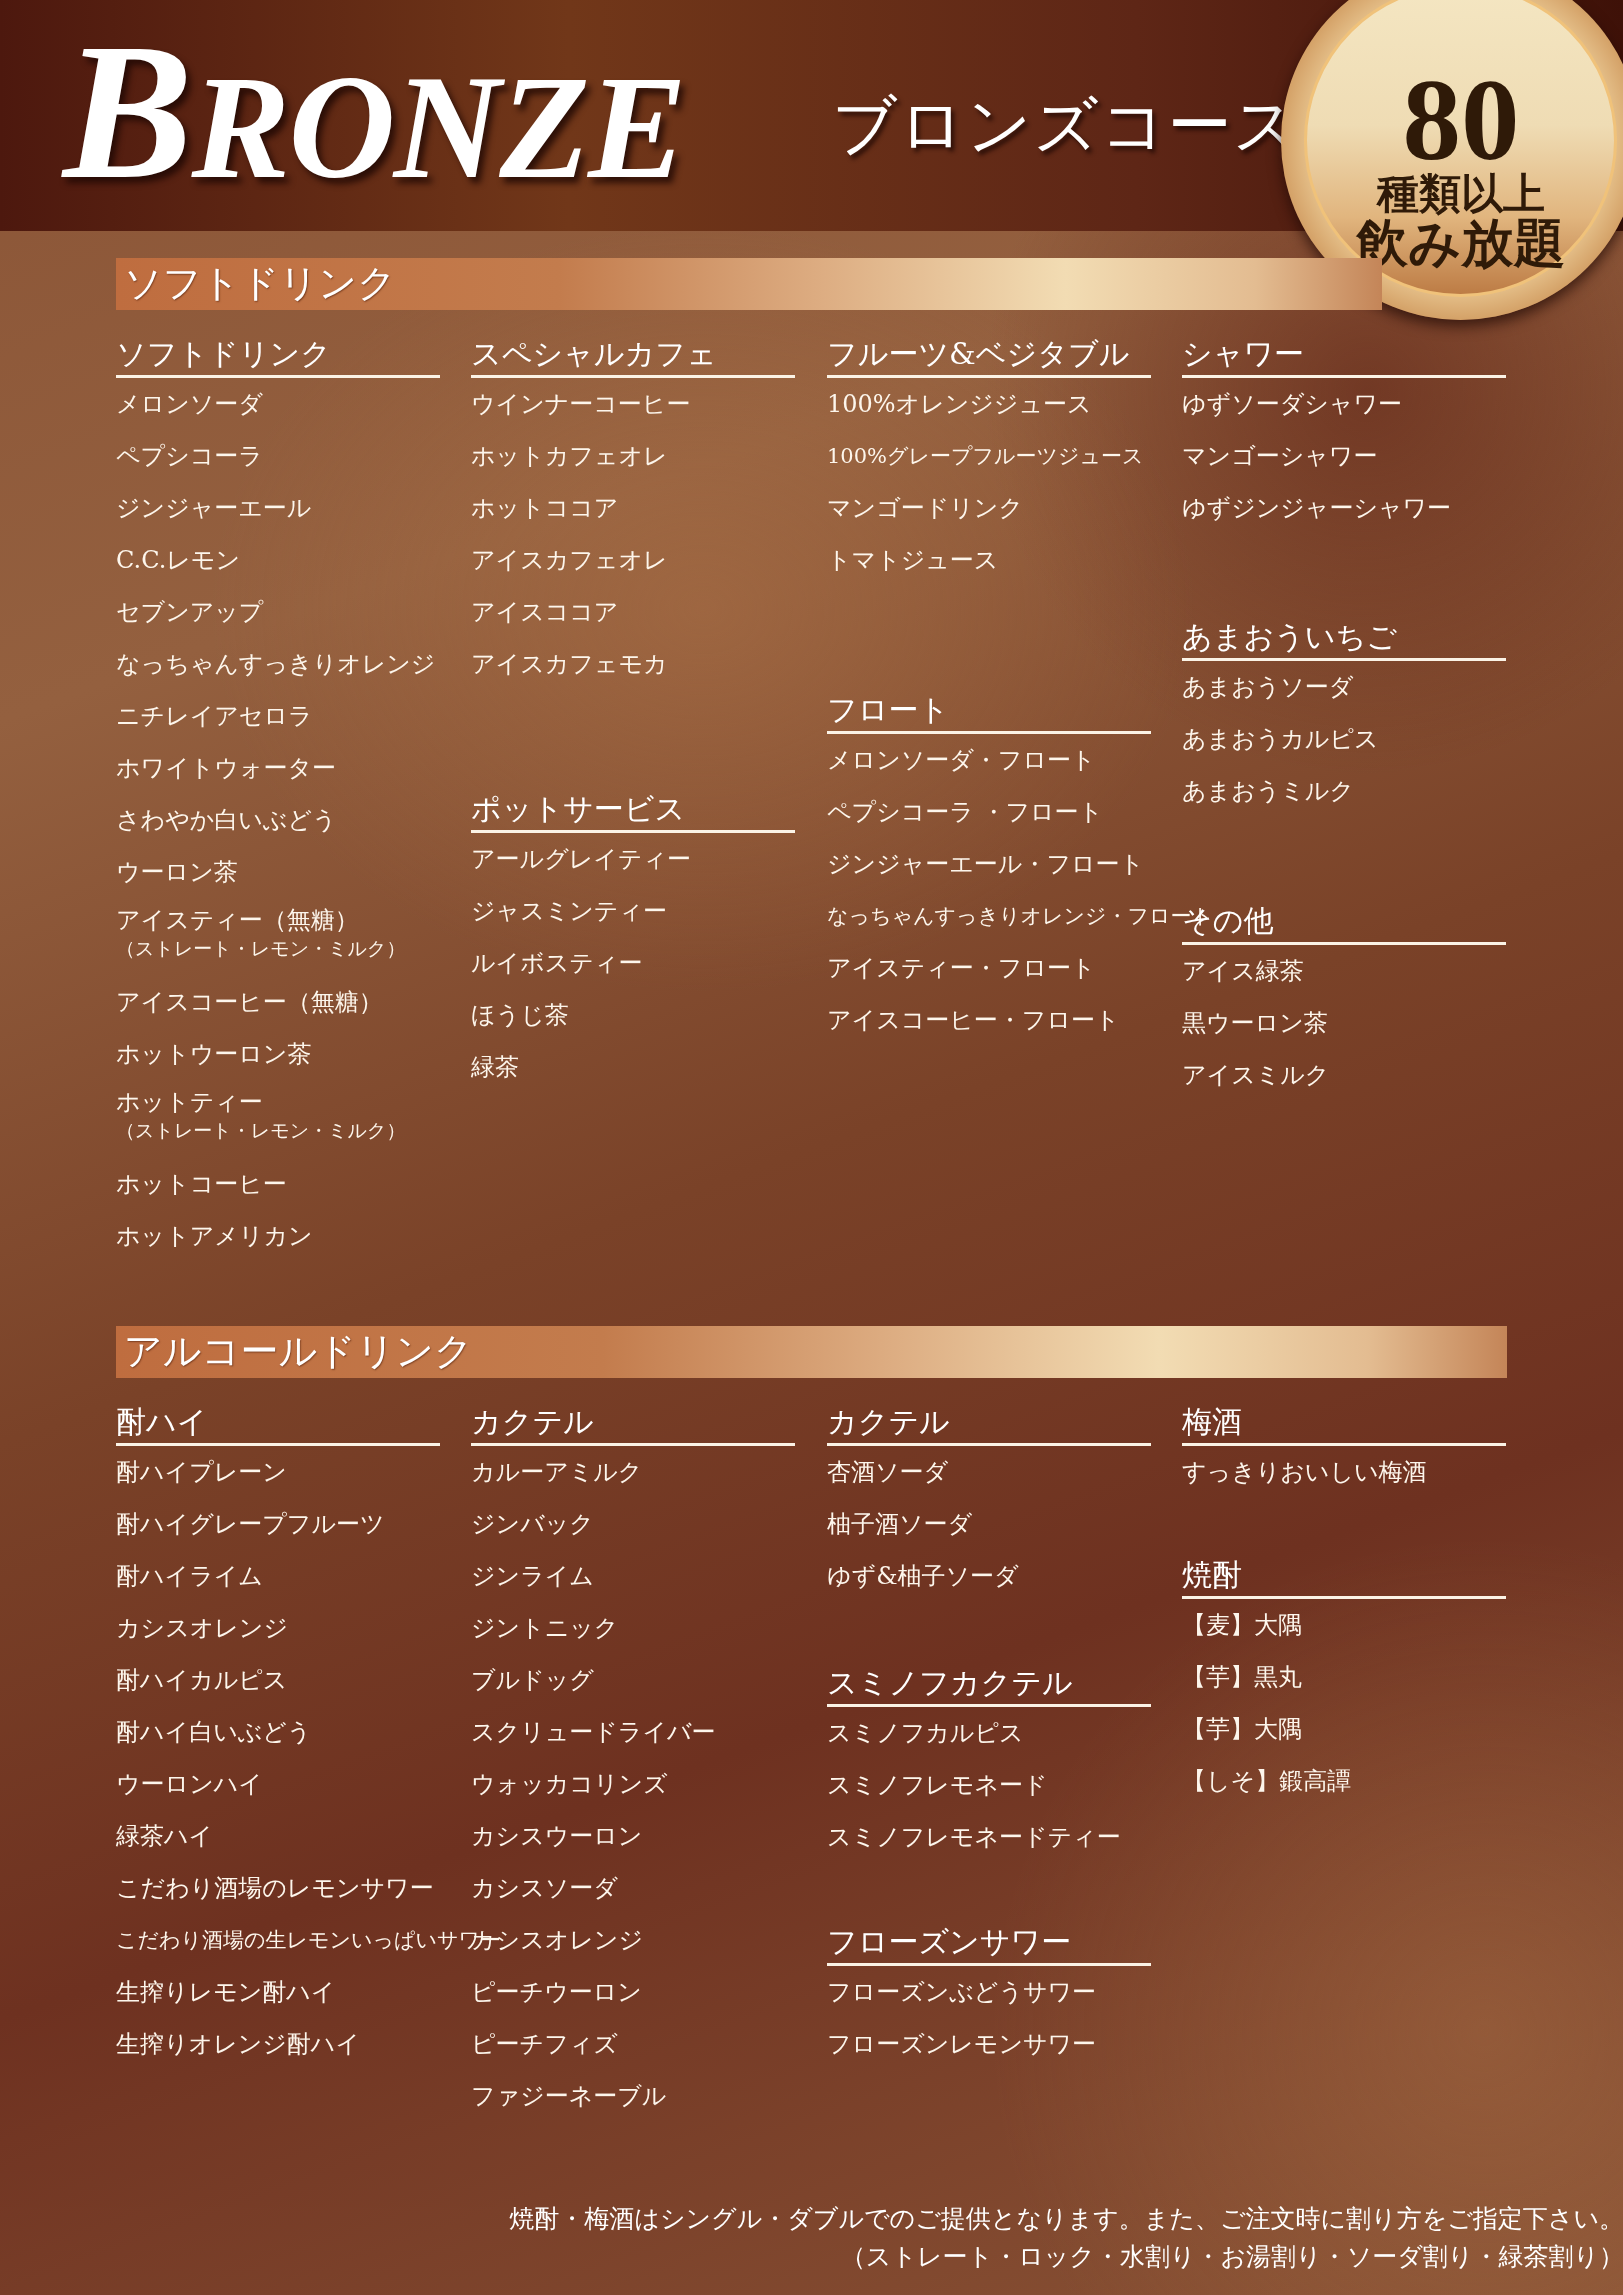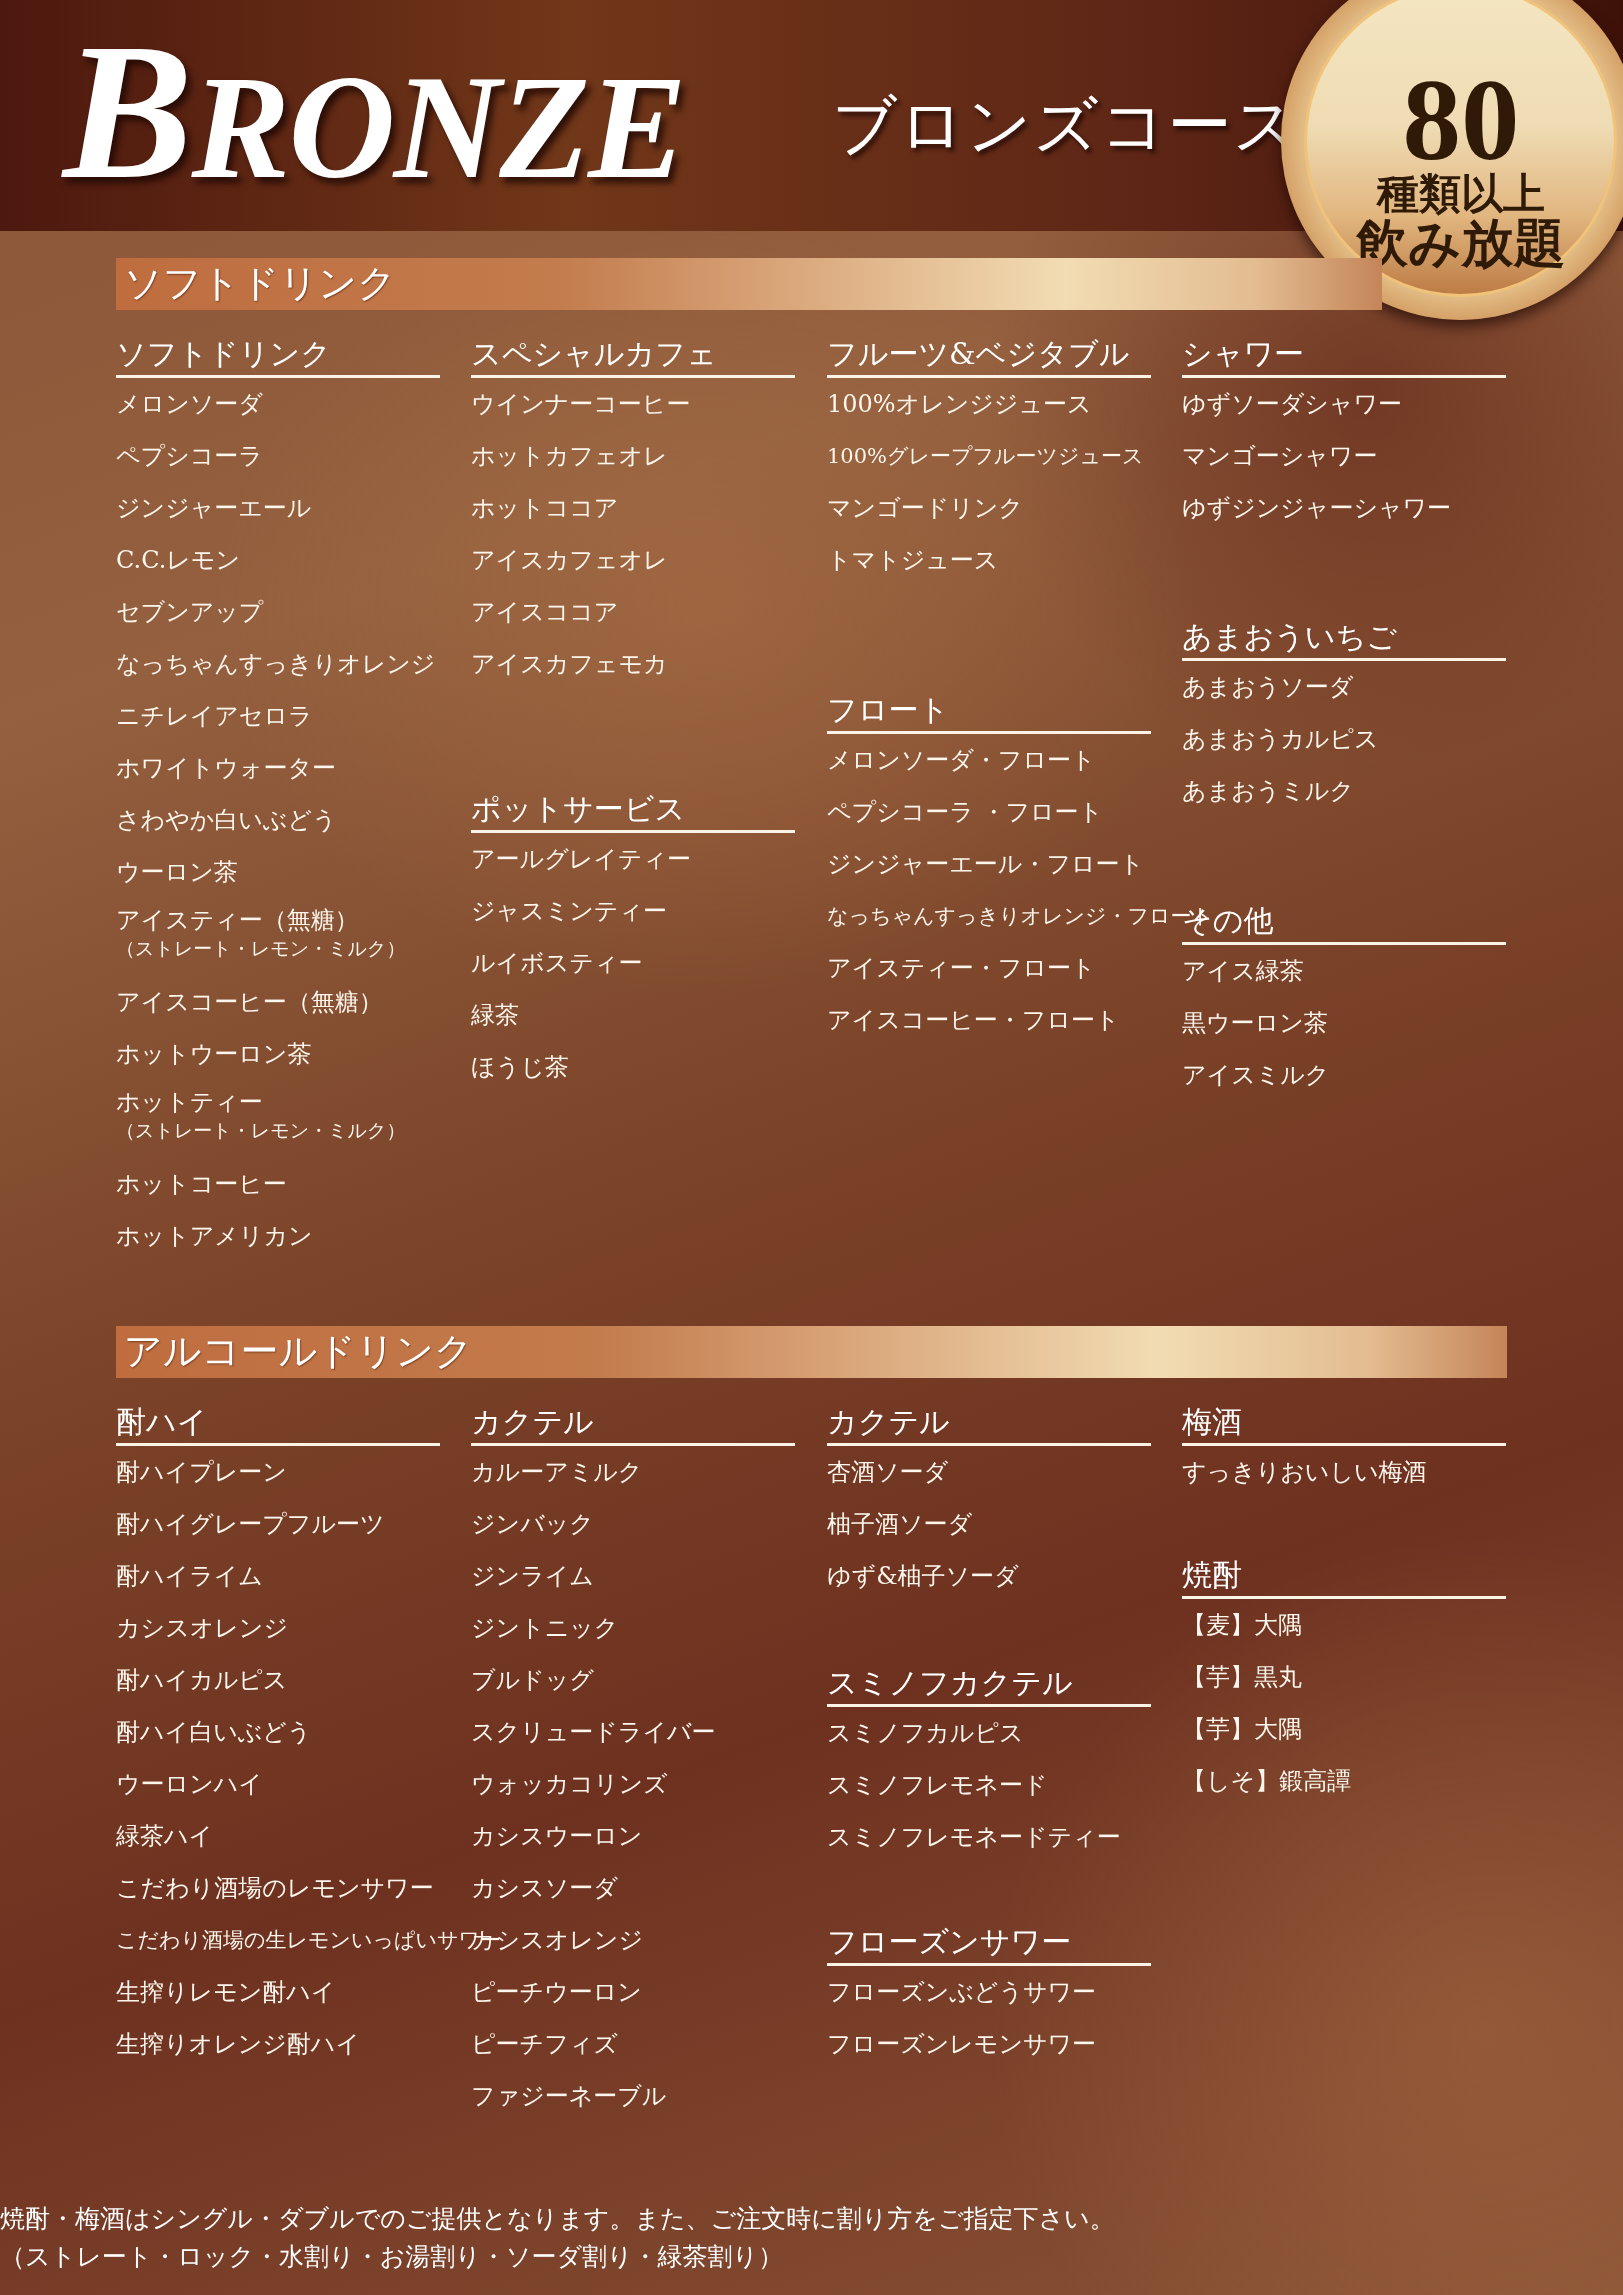--- a/index.html
+++ b/index.html
@@ -69,21 +69,21 @@
   .ghead {
     font-size:30px; line-height:39px; height:39px; padding-bottom:1.6px;
     border-bottom:3.1px solid #fbf3e6; color:#fff; white-space:nowrap;
   }
   .items { list-style:none; margin:0; padding:0; }
   .item { font-size:24px; line-height:52px; height:52px; white-space:nowrap; color:#fdf6ec; }
   .item.small { font-size:21px; }
   .item.two { height:78px; line-height:31px; padding-top:7.8px; box-sizing:border-box; }
   .item .sub { display:block; font-size:19px; line-height:25px; }
   .foot {
-    position:absolute; left:0; width:1624px; text-align:left; color:#fff;
+    position:absolute; left:0; width:1624px; text-align:right; color:#fff;
     font-size:25px; line-height:38px;
   }
 </style>
 </head>
 <body>
 
 <div class="header"></div>
 <div class="title"><span class="big">B</span><span class="rest">RONZE</span></div>
 <div class="subtitle">ブロンズコース</div>
 
@@ -137,22 +137,22 @@
           <li class="item"><span>アイスココア</span></li>
           <li class="item"><span>アイスカフェモカ</span></li>
         </ul>
       </div>
       <div class="group" style="top: 789px;">
         <div class="ghead">ポットサービス</div>
         <ul class="items">
           <li class="item"><span>アールグレイティー</span></li>
           <li class="item"><span>ジャスミンティー</span></li>
           <li class="item"><span>ルイボスティー</span></li>
+          <li class="item"><span>ほうじ茶</span></li>
           <li class="item"><span>緑茶</span></li>
-          <li class="item"><span>ほうじ茶</span></li>
         </ul>
       </div>
     </div>
     <div class="col" style="left: 827px; top: 0px;">
       <div class="group" style="top: 334px;">
         <div class="ghead">フルーツ&amp;ベジタブル</div>
         <ul class="items">
           <li class="item"><span>100%オレンジジュース</span></li>
           <li class="item small"><span>100%グレープフルーツジュース</span></li>
           <li class="item"><span>マンゴードリンク</span></li>

